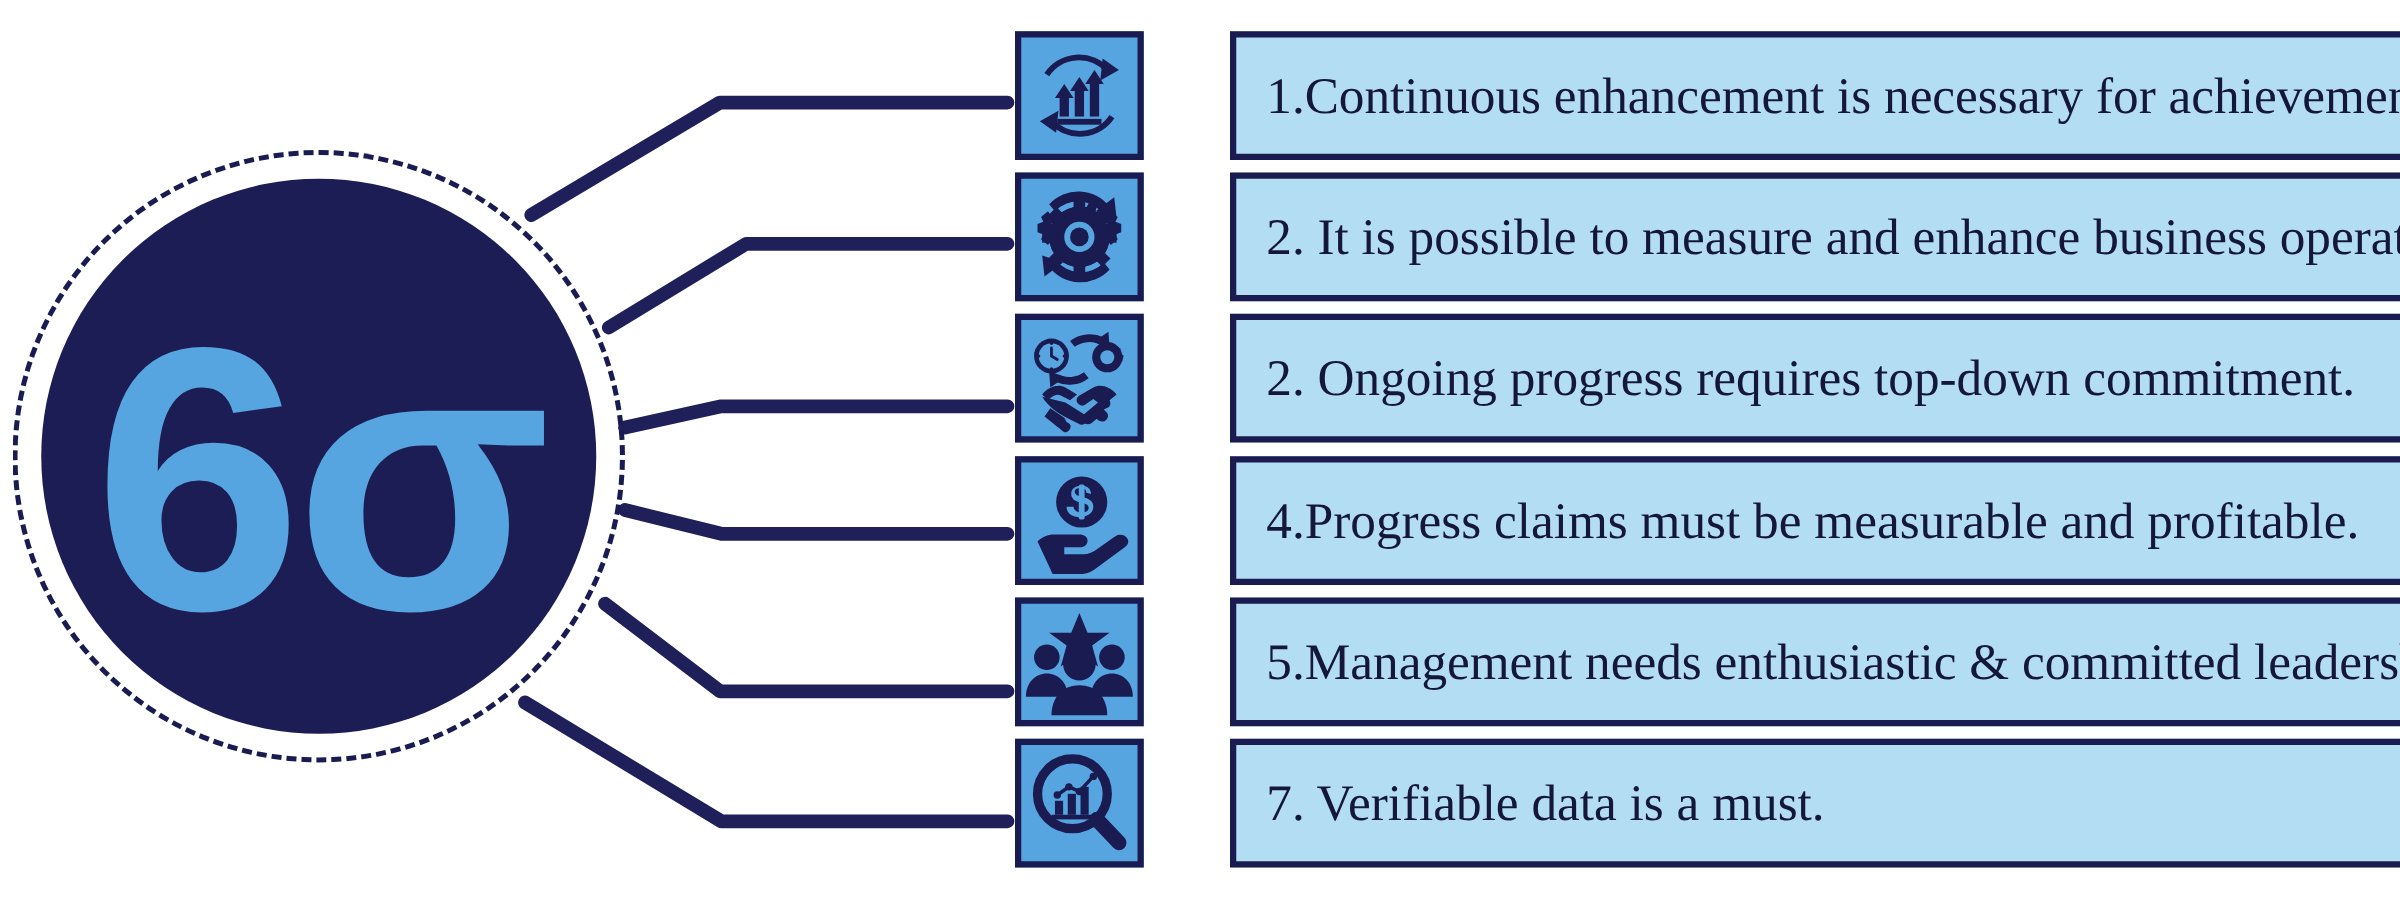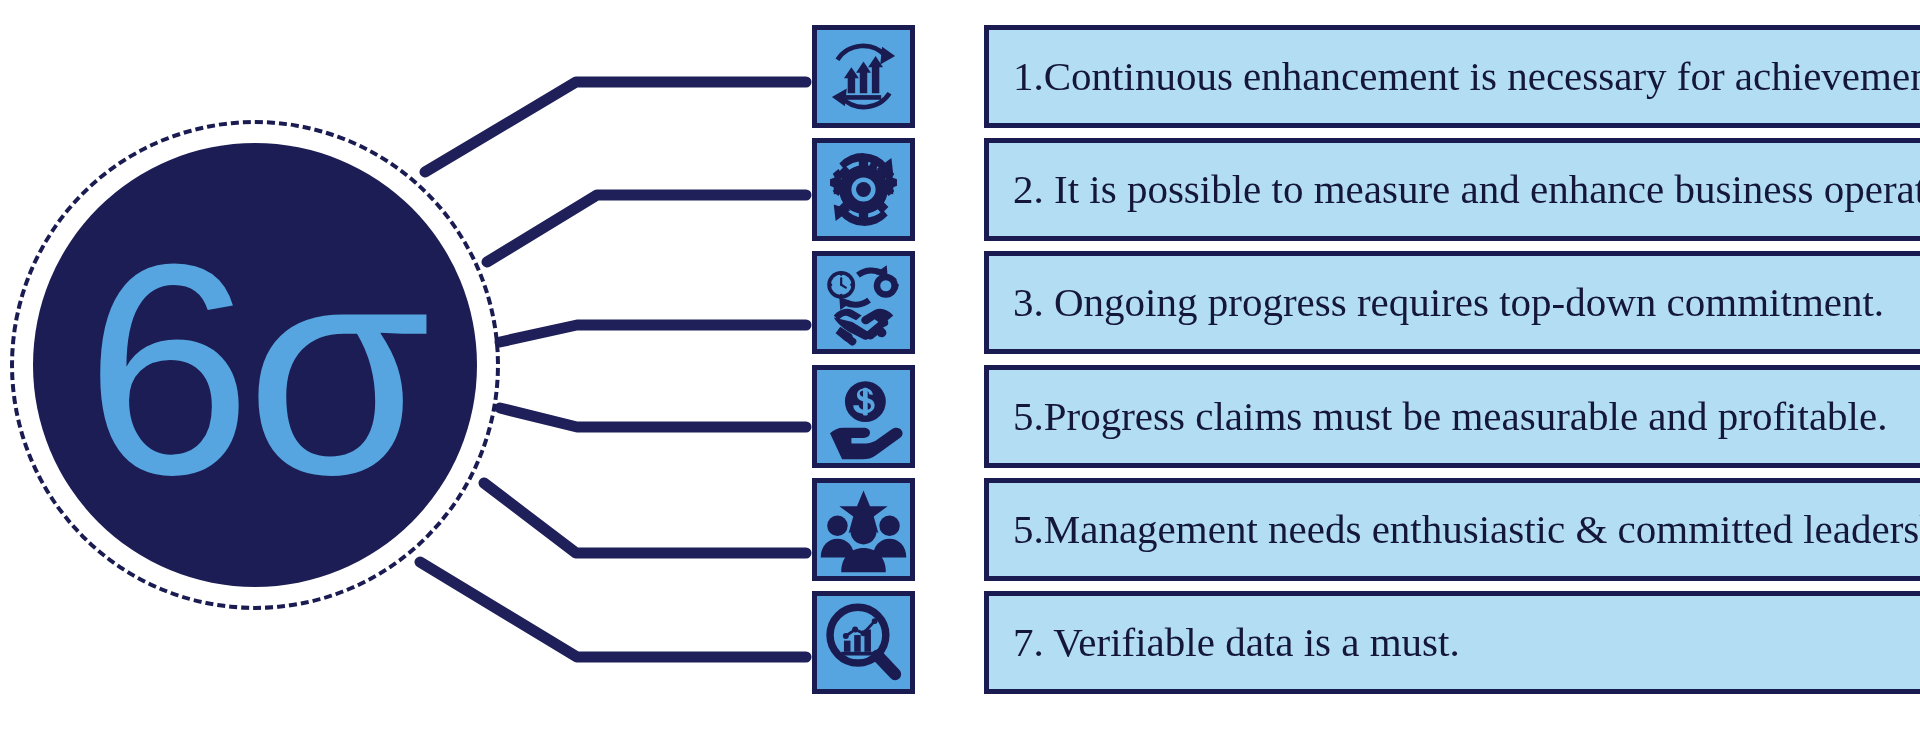--- a/index.html
+++ b/index.html
@@ -34,28 +34,28 @@
   }
   #emblem-disc {
     position: absolute;
     left: 23px; top: 23px;
     width: 444px; height: 444px;
     border-radius: 50%;
     background: #1c1d54;
   }
   #emblem-label {
     position: absolute;
-    left: 0; top: 4px;
+    left: 0; top: 18px;
     width: 444px; height: 444px;
     display: flex;
     align-items: center;
     justify-content: center;
     color: #56a5e0;
     font-family: "Liberation Sans", "DejaVu Sans", sans-serif;
-    font-weight: normal;
+    font-weight: bold;
     font-size: 300px;
     line-height: 0.84;
     letter-spacing: -6px;
     white-space: nowrap;
     user-select: none;
   }
 
   
   #connectors {
     position: absolute;
@@ -221,37 +221,37 @@
         <g fill="#1a1b51">
           <path d="M18 64 c6-7 14-9 20-6 l10 6 -6 5 -8-4 c-4-2-8 1-11 4 z"></path>
           <path d="M82 64 c-6-7-14-9-20-6 l-12 7 c-3 2-3 5 -1 7 2 2 5 2 7 0 l6-4 4 3 -12 10 c-3 2-3 5 -1 7 2 2 5 2 7 1 l5-4 c2 3 6 3 8 1 2-2 2-4 1-6 l-3-3 4-2 c2-1 2-4 1-6 z"></path>
           <path d="M18 66 c5 8 13 14 21 18 l10 5 c3 2 6 1 7-2 1-2 0-5-2-6 l-16-10 z"></path>
           <path d="M25 76 l12 8 c2 2 2 5 0 7 -2 2-5 2-7 0 l-10-8 z"></path>
           <path d="M33 83 l8 6 c2 1 2 4 0 6 -2 2-4 2-6 0 l-7-6 z"></path>
         </g>
       </svg>
     </div>
     <div class="text-box">
-      <span class="label">3. Ongoing progress requires top-down commitment.</span>
+      <span class="label">2. Ongoing progress requires top-down commitment.</span>
     </div>
   </div>
 
   <div class="row" style="top:365px;">
     <div class="icon-tile">
       <svg viewBox="0 0 100 100" xmlns="http://www.w3.org/2000/svg">
         <circle cx="52" cy="34" r="22" fill="#1a1b51"></circle>
         <g fill="#56a5e0">
           <rect x="49.5" y="19" width="5" height="30" rx="1.5"></rect>
           <path d="M60 27 c0-5-4-7-8-7 -5 0-9 2-9 7 0 4 3 6 7 7 l4 1 c3 1 4 2 4 4 0 3-3 4-6 4 -4 0-7-2-7-5 l-6 0 c0 6 5 9 11 9 6 0 12-3 12-9 0-5-4-7-8-8 l-4-1 c-3-1-4-2-4-4 0-2 2-3 5-3 3 0 5 1 5 4 z"></path>
         </g>
         <path d="M14 68 c4-4 9-6 14-6 l22 0 c4 0 7 2 7 5 0 4-3 6-7 6 l-13 0 0 6 16 0 c5 0 9-2 13-5 l14-10 c4-3 9-2 11 1 2 3 1 6-2 8 l-26 19 c-4 3-9 4-14 4 l-22 0 z" fill="#1a1b51"></path>
       </svg>
     </div>
     <div class="text-box">
-      <span class="label">5.Progress claims must be measurable and profitable.</span>
+      <span class="label">4.Progress claims must be measurable and profitable.</span>
     </div>
   </div>
 
   <div class="row" style="top:478px;">
     <div class="icon-tile">
       <svg viewBox="0 0 100 100" xmlns="http://www.w3.org/2000/svg">
         <polygon points="50,8 57,25 76,25 61,36 66,54 50,43 34,54 39,36 24,25 43,25" fill="#1a1b51"></polygon>
         <g fill="#1a1b51">
           <circle cx="22" cy="46" r="11"></circle>
           <path d="M4 80 c0-12 8-20 18-20 c10 0 18 8 18 20 z"></path>

